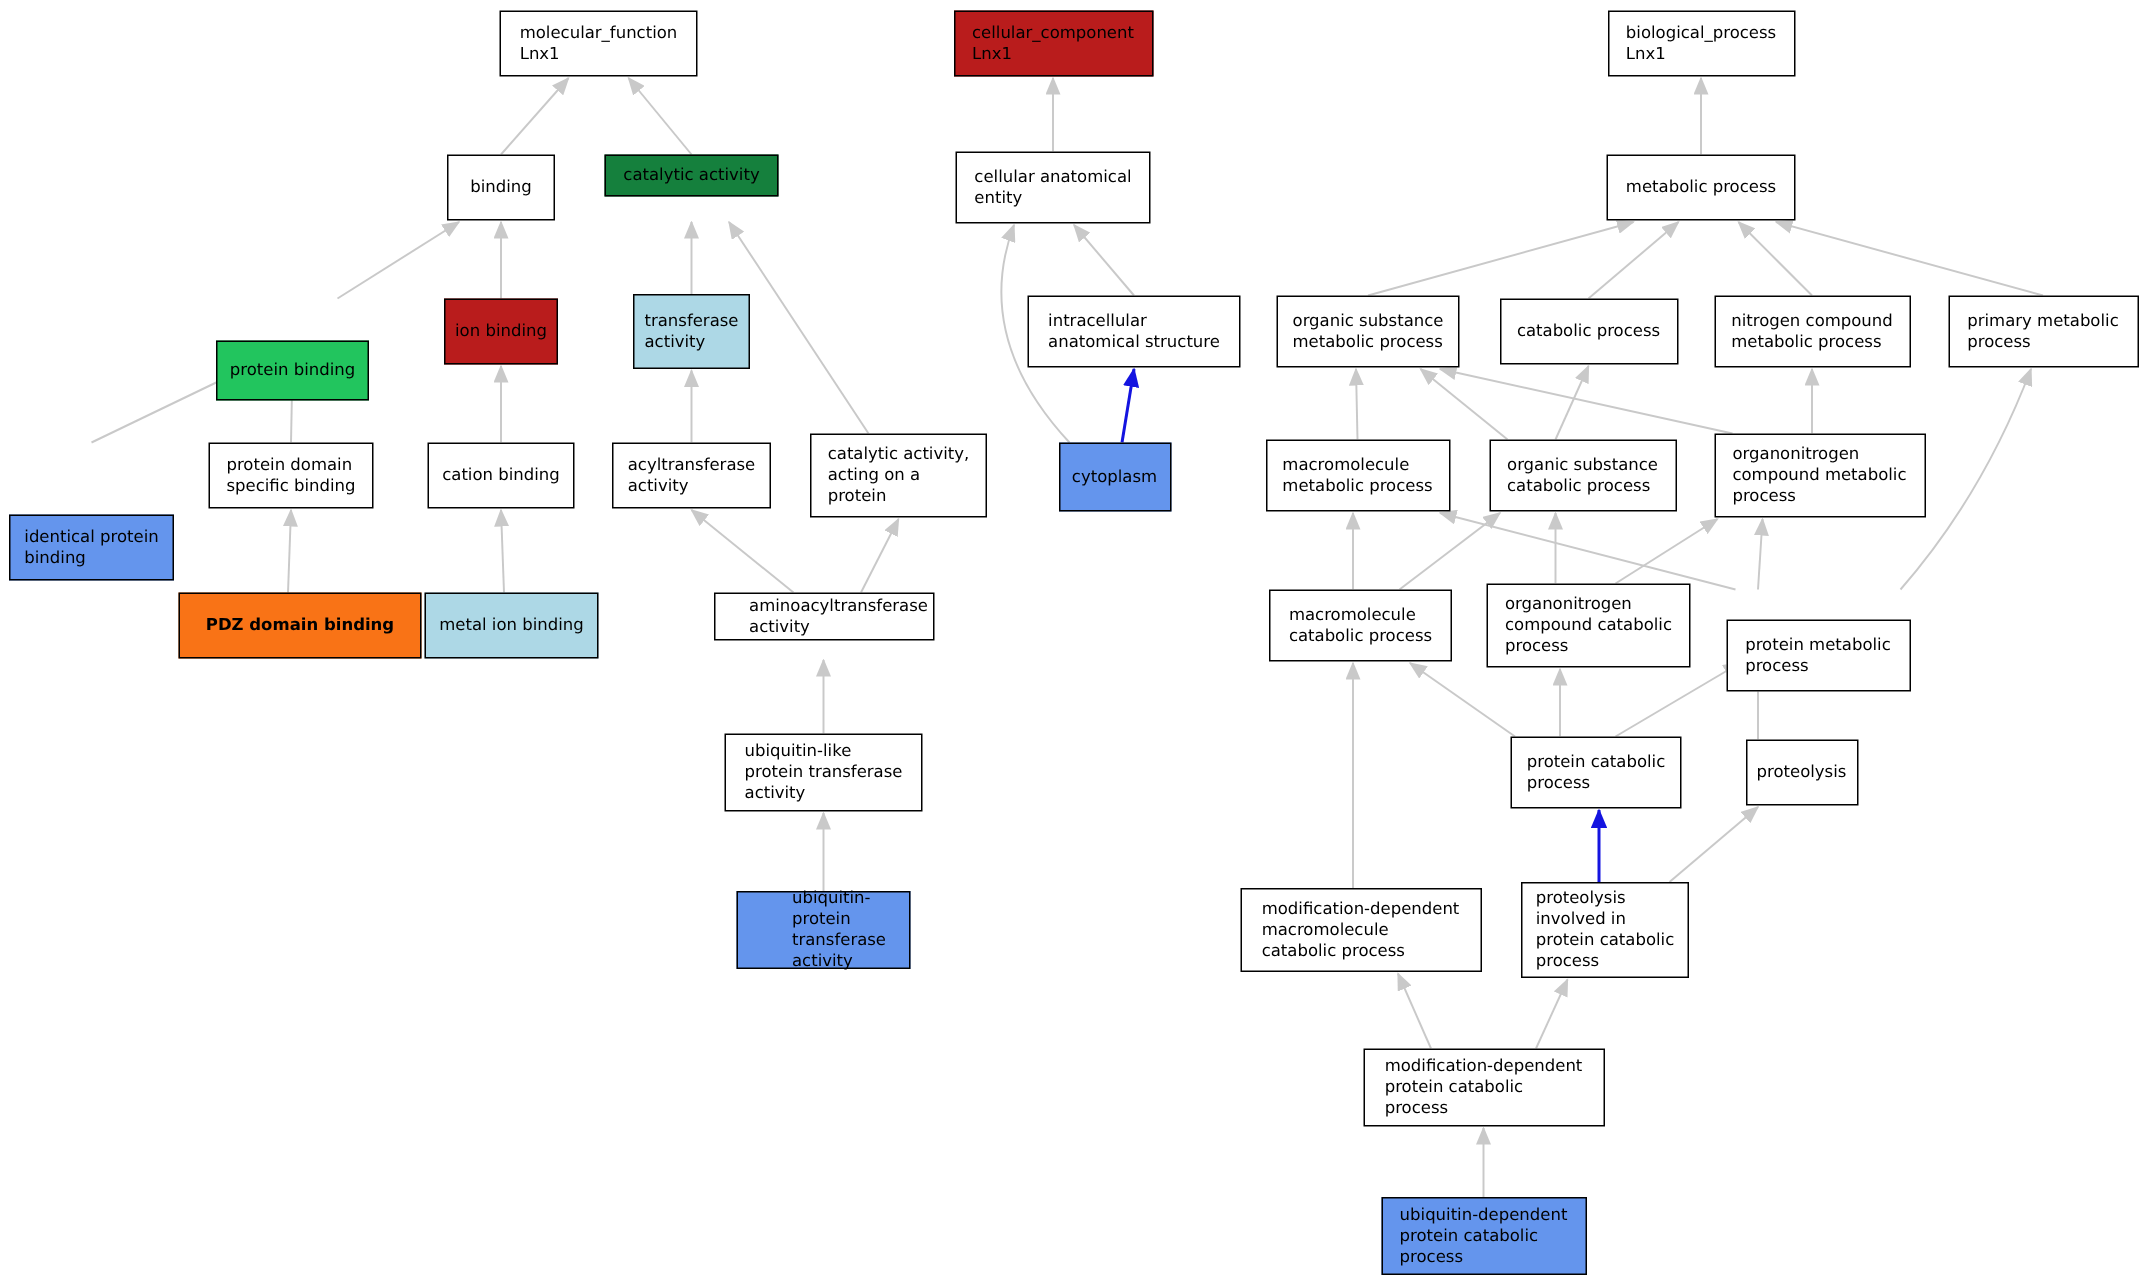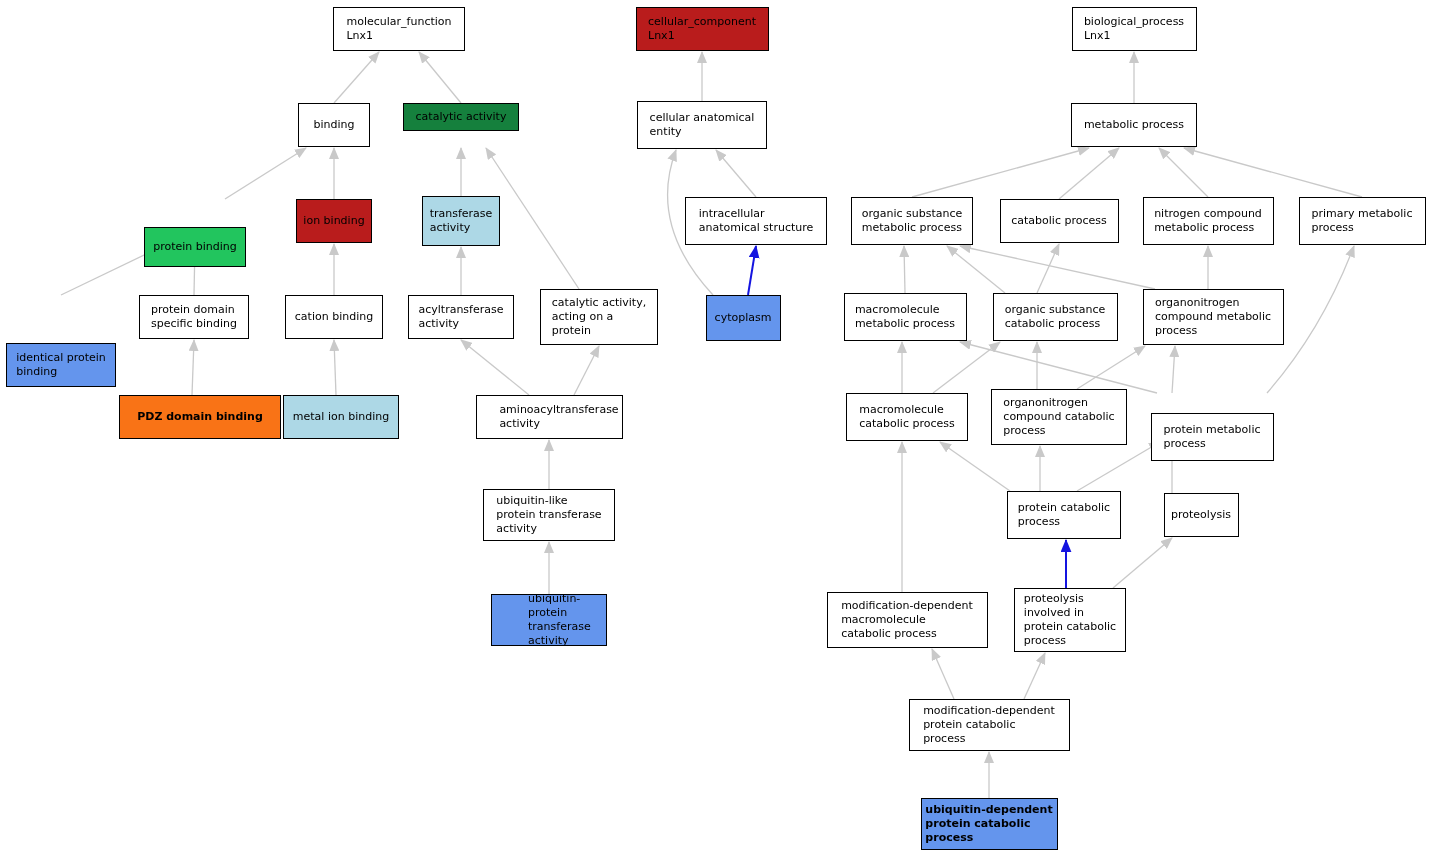--- a/index.html
+++ b/index.html
@@ -101,21 +101,21 @@
       <div class="node" style="left: 139px; top: 295px; width: 110px; height: 44px; background: rgb(255, 255, 255); border-color: rgb(0, 0, 0);">protein domain
 specific binding</div>
       <div class="node" style="left: 285px; top: 295px; width: 98px; height: 44px; background: rgb(255, 255, 255); border-color: rgb(0, 0, 0);">cation binding</div>
       <div class="node" style="left: 408px; top: 295px; width: 106px; height: 44px; background: rgb(255, 255, 255); border-color: rgb(0, 0, 0);">acyltransferase
 activity</div>
       <div class="node" style="left: 540px; top: 289px; width: 118px; height: 56px; background: rgb(255, 255, 255); border-color: rgb(0, 0, 0);">catalytic activity,
 acting on a
 protein</div>
       <div class="node" style="left: 119px; top: 395px; width: 162px; height: 44px; background: #f97316; border-color: rgb(0, 0, 0); font-weight: bold;">PDZ domain binding</div>
       <div class="node" style="left: 283px; top: 395px; width: 116px; height: 44px; background: rgb(173, 216, 230); border-color: rgb(0, 0, 0);">metal ion binding</div>
-      <div class="node" style="left: 475.5px; top: 395px; width: 147px; height: 44px; background: rgb(255, 255, 255); border-color: rgb(0, 0, 0); padding-left: 20px;">aminoacyltransferase
+      <div class="node" style="left: 475.5px; top: 395px; width: 147px; height: 32px; background: rgb(255, 255, 255); border-color: rgb(0, 0, 0); padding-left: 20px;">aminoacyltransferase
 activity</div>
       <div class="node" style="left: 483px; top: 489px; width: 132px; height: 52px; background: rgb(255, 255, 255); border-color: rgb(0, 0, 0);">ubiquitin-like
 protein transferase
 activity</div>
       <div class="node" style="left: 491px; top: 594px; width: 116px; height: 52px; background: rgb(100, 149, 237); border-color: rgb(0, 0, 0); padding-left: 36px;">ubiquitin-protein
 transferase
 activity</div>
       <div class="node" style="left: 635.5px; top: 7px; width: 133px; height: 44px; background: #b91c1c; border-color: rgb(0, 0, 0);">cellular_component
 Lnx1</div>
       <div class="node" style="left: 637px; top: 101px; width: 130px; height: 48px; background: rgb(255, 255, 255); border-color: rgb(0, 0, 0);">cellular anatomical
@@ -153,17 +153,17 @@
       <div class="node" style="left: 826.5px; top: 592px; width: 161px; height: 56px; background: rgb(255, 255, 255); border-color: rgb(0, 0, 0);">modification-dependent
 macromolecule
 catabolic process</div>
       <div class="node" style="left: 1014px; top: 588px; width: 112px; height: 64px; background: rgb(255, 255, 255); border-color: rgb(0, 0, 0);">proteolysis
 involved in
 protein catabolic
 process</div>
       <div class="node" style="left: 908.5px; top: 699px; width: 161px; height: 52px; background: rgb(255, 255, 255); border-color: rgb(0, 0, 0);">modification-dependent
 protein catabolic
 process</div>
-      <div class="node" style="left: 920.5px; top: 798px; width: 137px; height: 52px; background: rgb(100, 149, 237); border-color: rgb(0, 0, 0); font-weight: bold;">ubiquitin-dependent
+      <div class="node" style="left: 920.5px; top: 798px; width: 137px; height: 52px; background: rgb(100, 149, 237); border-color: rgb(0, 0, 0);">ubiquitin-dependent
 protein catabolic
 process</div>
     </div>
 </div>
 
 </body></html>

